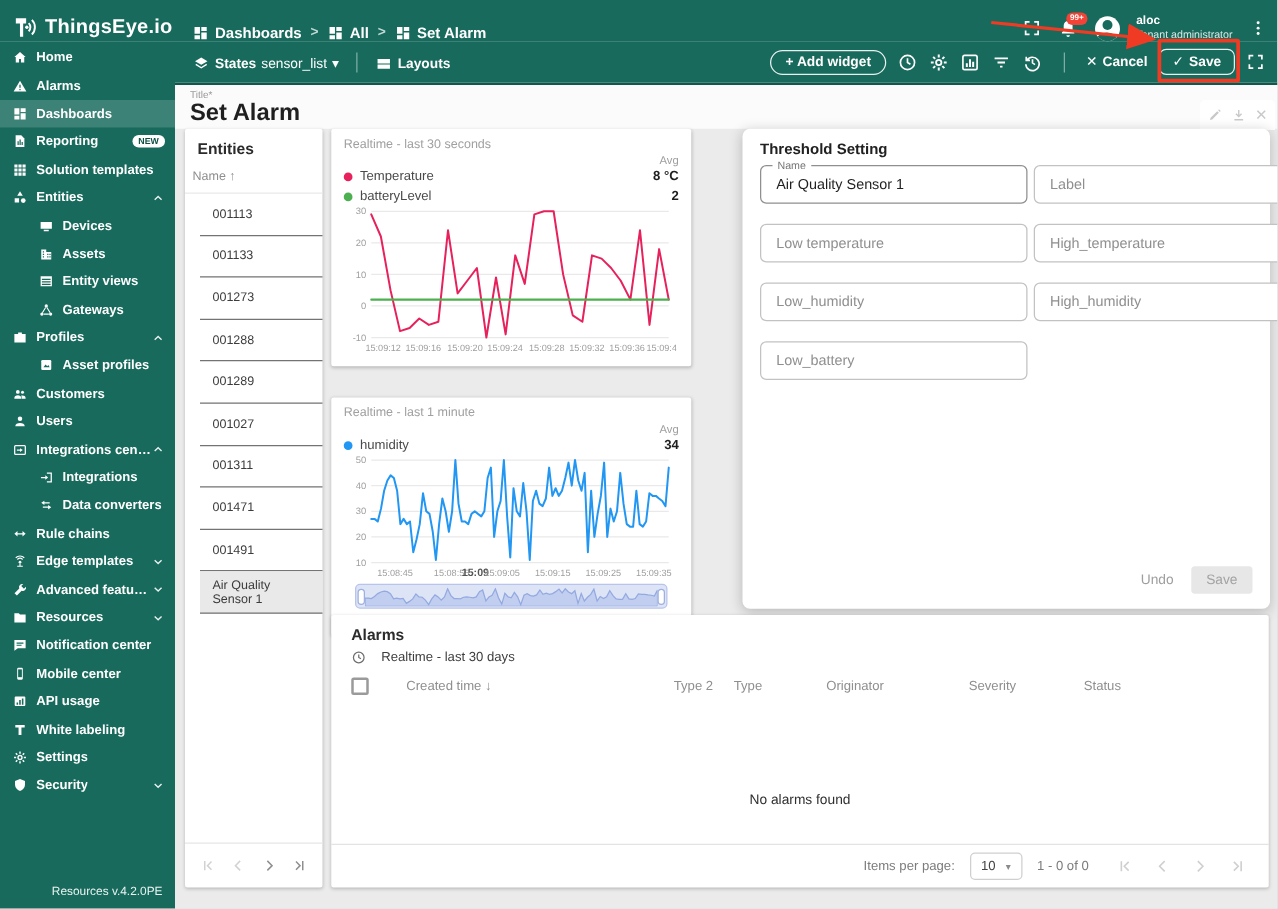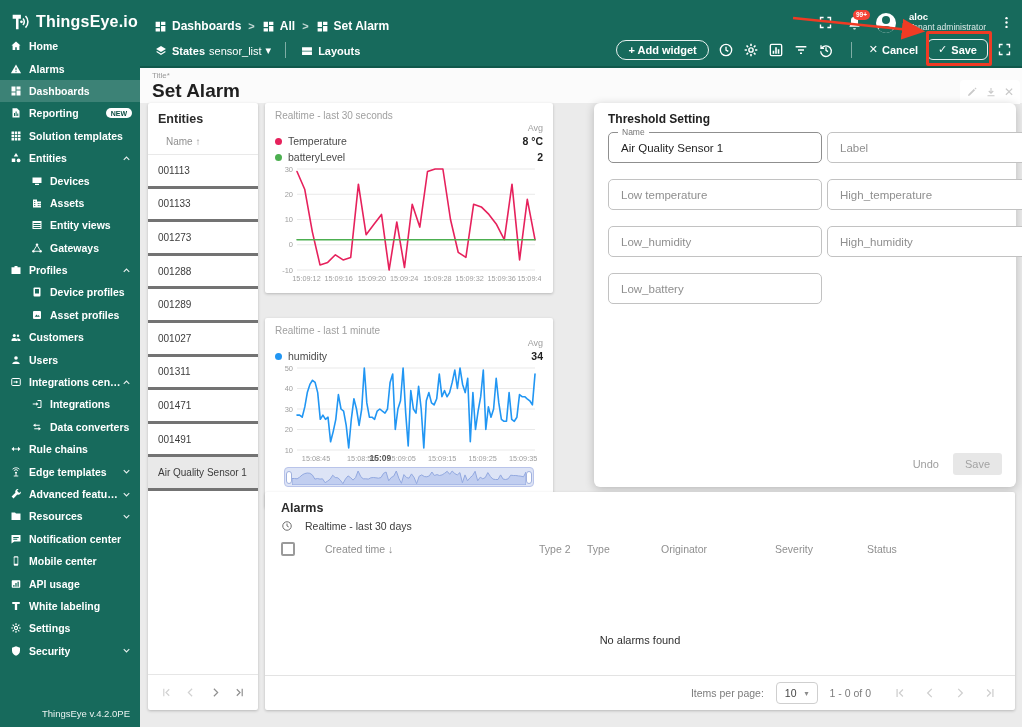--- a/index.html
+++ b/index.html
@@ -57,24 +57,24 @@
   .title-strip { position:absolute; left:0; top:0; width:990px; height:37px; background:#fbfbfb;
     border-top:2px solid #10584b; }
   .title-label { position:absolute; left:12px; top:3px; font-size:8px; color:#9a9a9a; }
   .page-title { position:absolute; left:12px; top:12px; font-size:19px; font-weight:bold; color:#1f1f1f; }
   .widget-actions { position:absolute; left:820px; top:14px; width:60px; height:24px; background:#fff;
     border-radius:4px 4px 0 0; display:flex; align-items:center; justify-content:center; gap:7px; color:#c9c9c9; }
   .card { position:absolute; background:#fff; box-shadow:0 1px 3px rgba(0,0,0,.22); border-radius:2px; }
   
   .entities-card { left:8px; top:37px; width:110px; height:607px; display:flex; flex-direction:column; }
   .w-title { font-size:12.5px; font-weight:bold; color:#2b2b2b; padding:9px 10px 4px 10px; }
-  .ent-colhead { font-size:10px; color:#8f8f8f; padding:6px 10px 7px 18px; border-bottom:1px solid #e9e9e9; }
+  .ent-colhead { font-size:10px; color:#8f8f8f; padding:6px 10px 7px 6px; border-bottom:1px solid #e9e9e9; }
   .ent-rows { flex:0 0 auto; }
   .entity-row { height:33.6px; display:flex; align-items:center; padding:0 10px; font-size:10px;
-    color:#3c3c3c; border-bottom:3px solid #737373; cursor:pointer; }
+    color:#3c3c3c; border-bottom:1px solid #737373; cursor:pointer;margin-left:12px; }
   .entity-row.selected { background:#e9e9e9; }
   .ent-pager { margin-top:auto; border-top:1px solid #e6e6e6; height:36px; display:flex;
     align-items:center; justify-content:space-around; padding:0 6px; }
   .pg-ico { display:flex; cursor:pointer; }
   .pg-dis { color:#d2d2d2; } .pg-en { color:#8f8f8f; }
   
   .chart1-card { left:125px; top:37px; width:288px; height:190px; padding:7px 10px; }
   .chart2-card { left:125px; top:232px; width:288px; height:190px; padding:7px 10px;margin-top:20px; }
   .chart-title { font-size:10px; color:#a0a0a0; }
   .legend-hdr { text-align:right; font-size:9px; color:#9e9e9e; margin-top:2px; }
@@ -375,29 +375,20 @@
           <span class="side-label">Profiles</span>
           <span class="side-chev">
             <svg width="11" height="11" viewBox="0 0 24 24">
               <path fill="none" stroke="currentColor" stroke-width="2.4" d="m6 15 6-6 6 6"></path>
             </svg>
           </span>
         </div>
         <div class="side-item indent">
           <span class="side-ico">
             <svg width="12" height="12" viewBox="0 0 24 24">
-              <rect x="5" y="3" width="14" height="18" rx="2" fill="currentColor"></rect>
-              <rect x="8" y="6" width="8" height="9" fill="#176a5c"></rect>
-            </svg>
-          </span>
-          <span class="side-label">Device profiles</span>
-        </div>
-        <div class="side-item indent">
-          <span class="side-ico">
-            <svg width="12" height="12" viewBox="0 0 24 24">
               <rect x="4" y="4" width="16" height="16" rx="2" fill="currentColor"></rect>
               <path fill="#176a5c" d="M7.5 15.5 11 11l2.5 3 1.8-2.2 2.2 3.7z"></path>
             </svg>
           </span>
           <span class="side-label">Asset profiles</span>
         </div>
         <div class="side-item">
           <span class="side-ico">
             <svg width="12" height="12" viewBox="0 0 24 24">
               <circle cx="8.5" cy="9" r="3" fill="currentColor"></circle>
@@ -550,21 +541,21 @@
             </svg>
           </span>
           <span class="side-label">Security</span>
           <span class="side-chev">
             <svg width="11" height="11" viewBox="0 0 24 24">
               <path fill="none" stroke="currentColor" stroke-width="2.4" d="m6 9 6 6 6-6"></path>
             </svg>
           </span>
         </div>
       </div>
-    <div class="side-footer">ThingsEye v.4.2.0PE</div>
+    <div class="side-footer">Resources v.4.2.0PE</div>
   </div>
 
   <div class="content">
     <div class="title-strip">
       <div class="title-label">Title*</div>
       <div class="page-title">Set Alarm</div>
     </div>
     <div class="widget-actions">
       <span>
           <svg width="12" height="12" viewBox="0 0 24 24">

